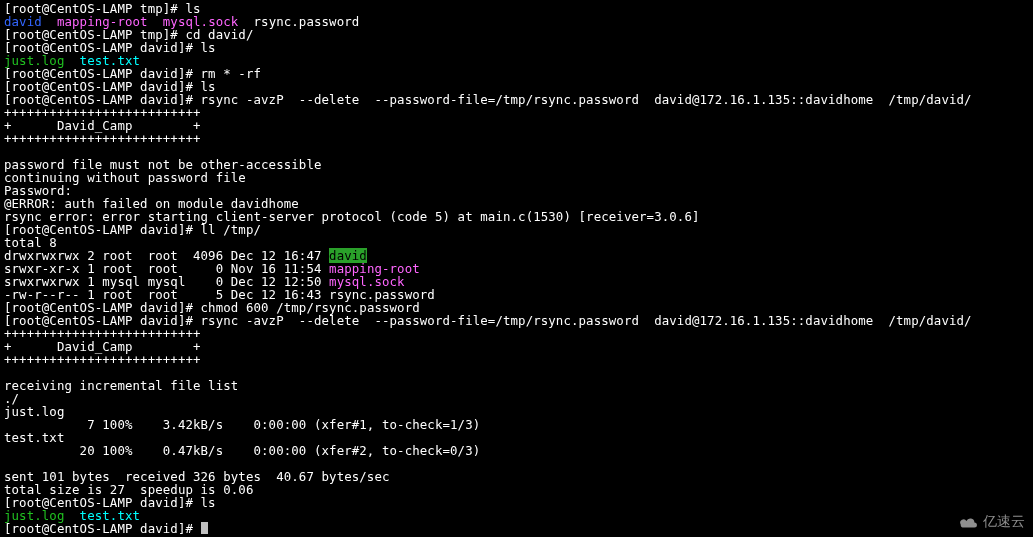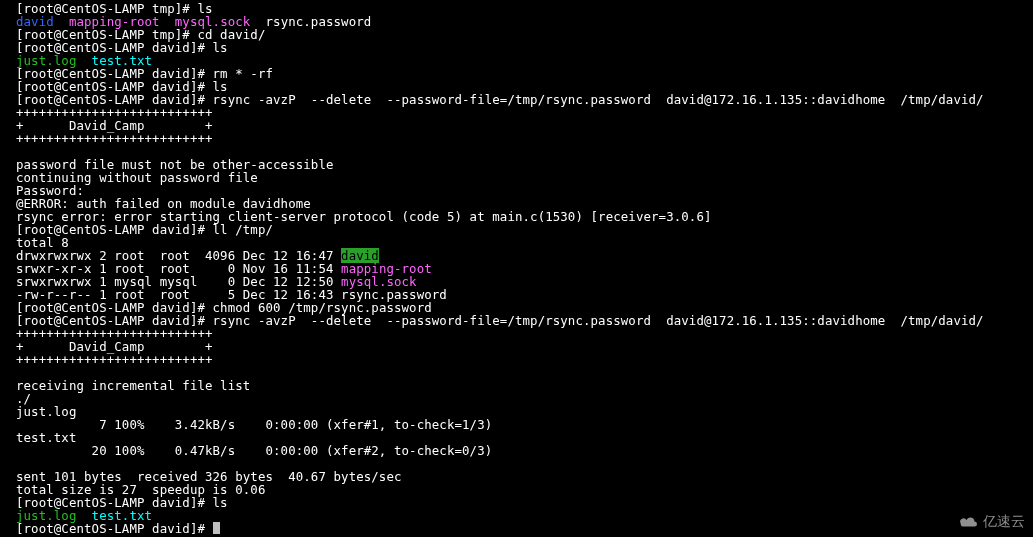--- a/index.html
+++ b/index.html
@@ -6,21 +6,21 @@
     margin: 0;
     padding: 0;
     background: #000;
     width: 1033px;
     height: 537px;
     overflow: hidden;
     position: relative;
   }
   pre.term {
     margin: 0;
-    padding: 2px 16px;
+    padding: 2px 4px;
     font-family: "DejaVu Sans Mono", "Consolas", monospace;
     font-size: 12.4px;
     line-height: 13px;
     color: #fff;
     white-space: pre;
     letter-spacing: 0.1px;
   }
   .blue   { color: #3266ff; }
   .pink   { color: #ff66ff; }
   .cyan   { color: #00ffff; }
@@ -31,21 +31,21 @@
     width: 7px;
     height: 12px;
     background: #bfbfbf;
     vertical-align: -1px;
   }
   .watermark {
     position: absolute;
     right: 8px;
     bottom: 6px;
     display: flex;
-    align-items: center;
+    align-items: flex-end;
     gap: 4px;
     color: #a8a8a8;
     font-family: sans-serif;
     font-size: 14px;
     opacity: 0.85;
   }
   .watermark svg { width: 22px; height: 16px; }
 </style>
 </head>
 <body>

